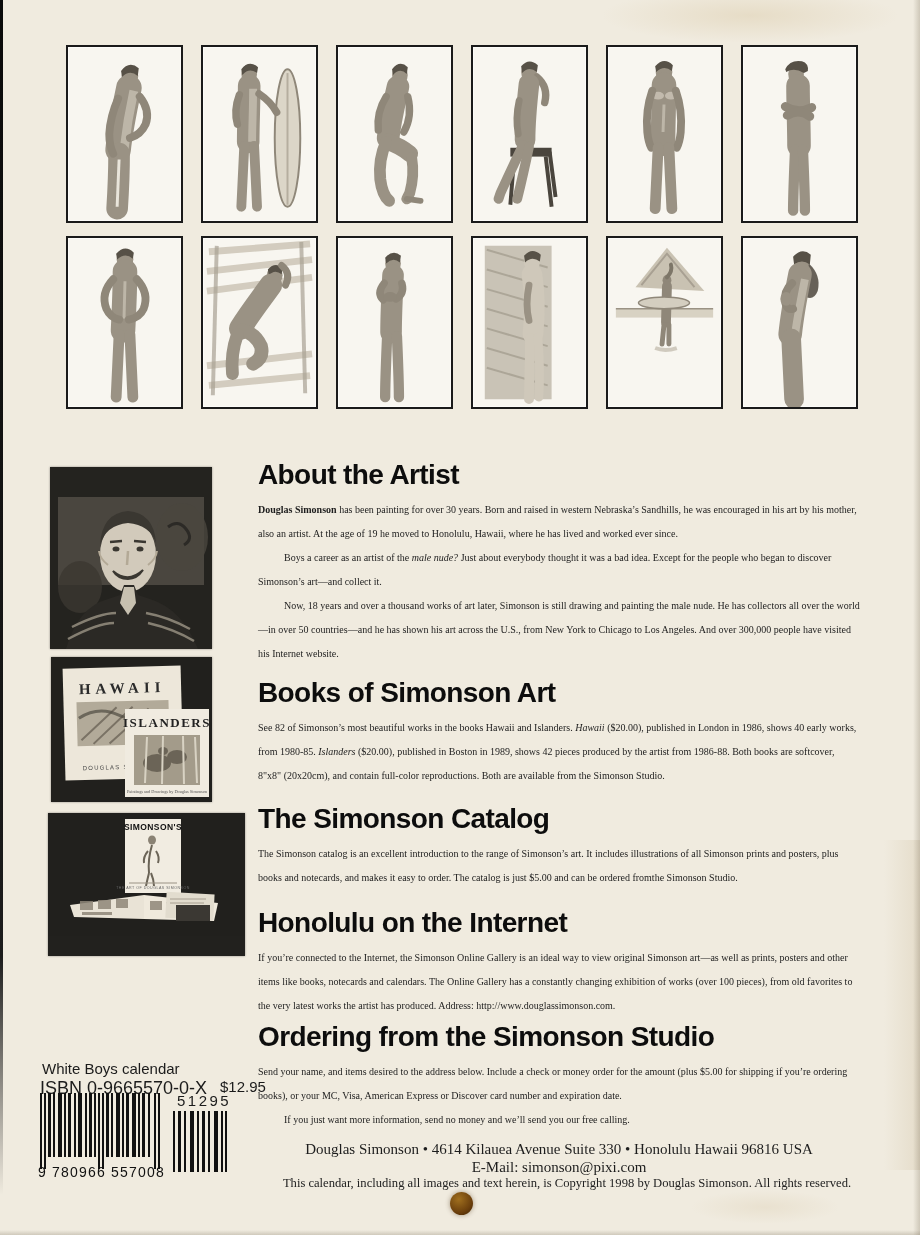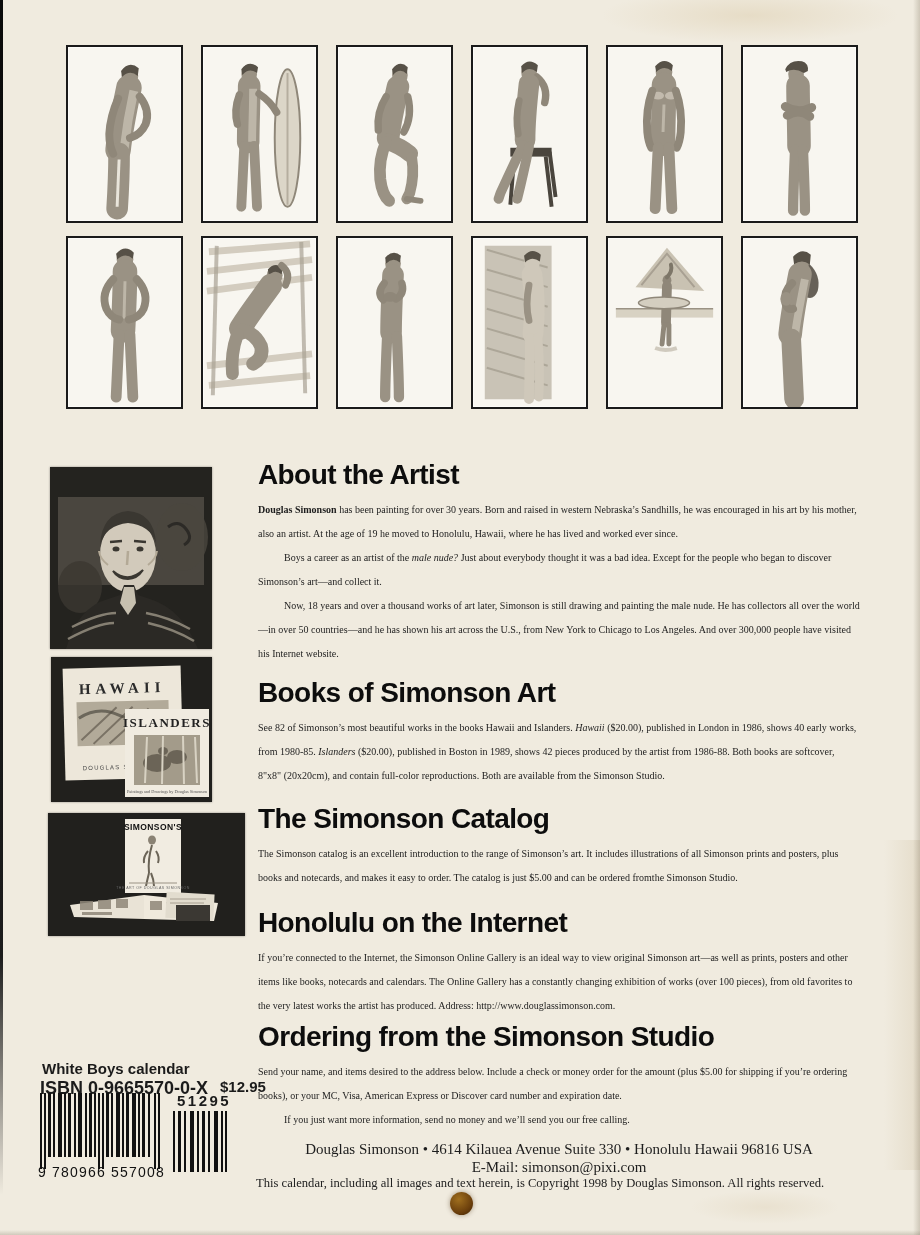--- a/index.html
+++ b/index.html
@@ -25,39 +25,39 @@
         grid-template-columns:repeat(6,117px);grid-template-rows:178px 173px;gap:13px 18px;}
   .thumb{margin:0;border:2px solid #1a1a1a;background:#f8f6f0;overflow:hidden;
          box-shadow:0 0 0 1px rgba(255,255,255,.5) inset;}
   .thumb svg{display:block;}
 
   
   .ph{position:absolute;background:#22211e;box-shadow:0 0 2px rgba(0,0,0,.4);}
   .ph svg{display:block;}
   #artist-photo{left:50px;top:467px;width:162px;height:182px;}
   #books-photo{left:51px;top:657px;width:161px;height:145px;}
-  #catalog-photo{left:48px;top:813px;width:197px;height:123px;}
+  #catalog-photo{left:48px;top:813px;width:197px;height:143px;}
 
   
   .section{position:absolute;left:258px;width:602px;}
   .section h2{margin:0 0 8px 0;font-family:"Liberation Sans",sans-serif;font-weight:700;
               font-size:28px;line-height:30px;letter-spacing:-.6px;color:#0d0d0d;}
   .section p{margin:0;font-size:10px;line-height:24px;}
   .section p.ind{text-indent:26px;}
   .addr{margin-top:8px;text-align:center;font-size:15px;line-height:18px;}
   #sec-about{top:460px;}
   #sec-books{top:678px;}
   #sec-catalog{top:804px;}
   #sec-internet{top:908px;}
   #sec-ordering{top:1022px;}
-  #copyright{position:absolute;left:256px;top:1176px;width:622px;
+  #copyright{position:absolute;left:256px;top:1176px;width:622px;text-align:center;
              font-size:12.6px;color:#222;}
 
   
-  .bc-label{position:absolute;font-family:"Liberation Sans",sans-serif;color:#1b1b1b;font-weight:bold;}
+  .bc-label{position:absolute;font-family:"Liberation Sans",sans-serif;color:#1b1b1b;}
   #bc-product{left:42px;top:1060px;font-size:15px;}
   #bc-isbn{left:40px;top:1078px;font-size:18px;}
   #bc-price{left:172px;top:1078px;font-size:15px;padding-left:48px;}
   #bc-pricecode{left:177px;top:1092px;font-size:15px;letter-spacing:2.5px;}
   #bc-main{position:absolute;left:38px;top:1093px;}
   #bc-addon{position:absolute;left:171px;top:1111px;}
   .bc-digits{font-family:"Liberation Sans",sans-serif;font-size:14px;letter-spacing:1.2px;fill:#111;}
 
   
   #grommet{position:absolute;left:450px;top:1192px;width:23px;height:23px;border-radius:50%;

